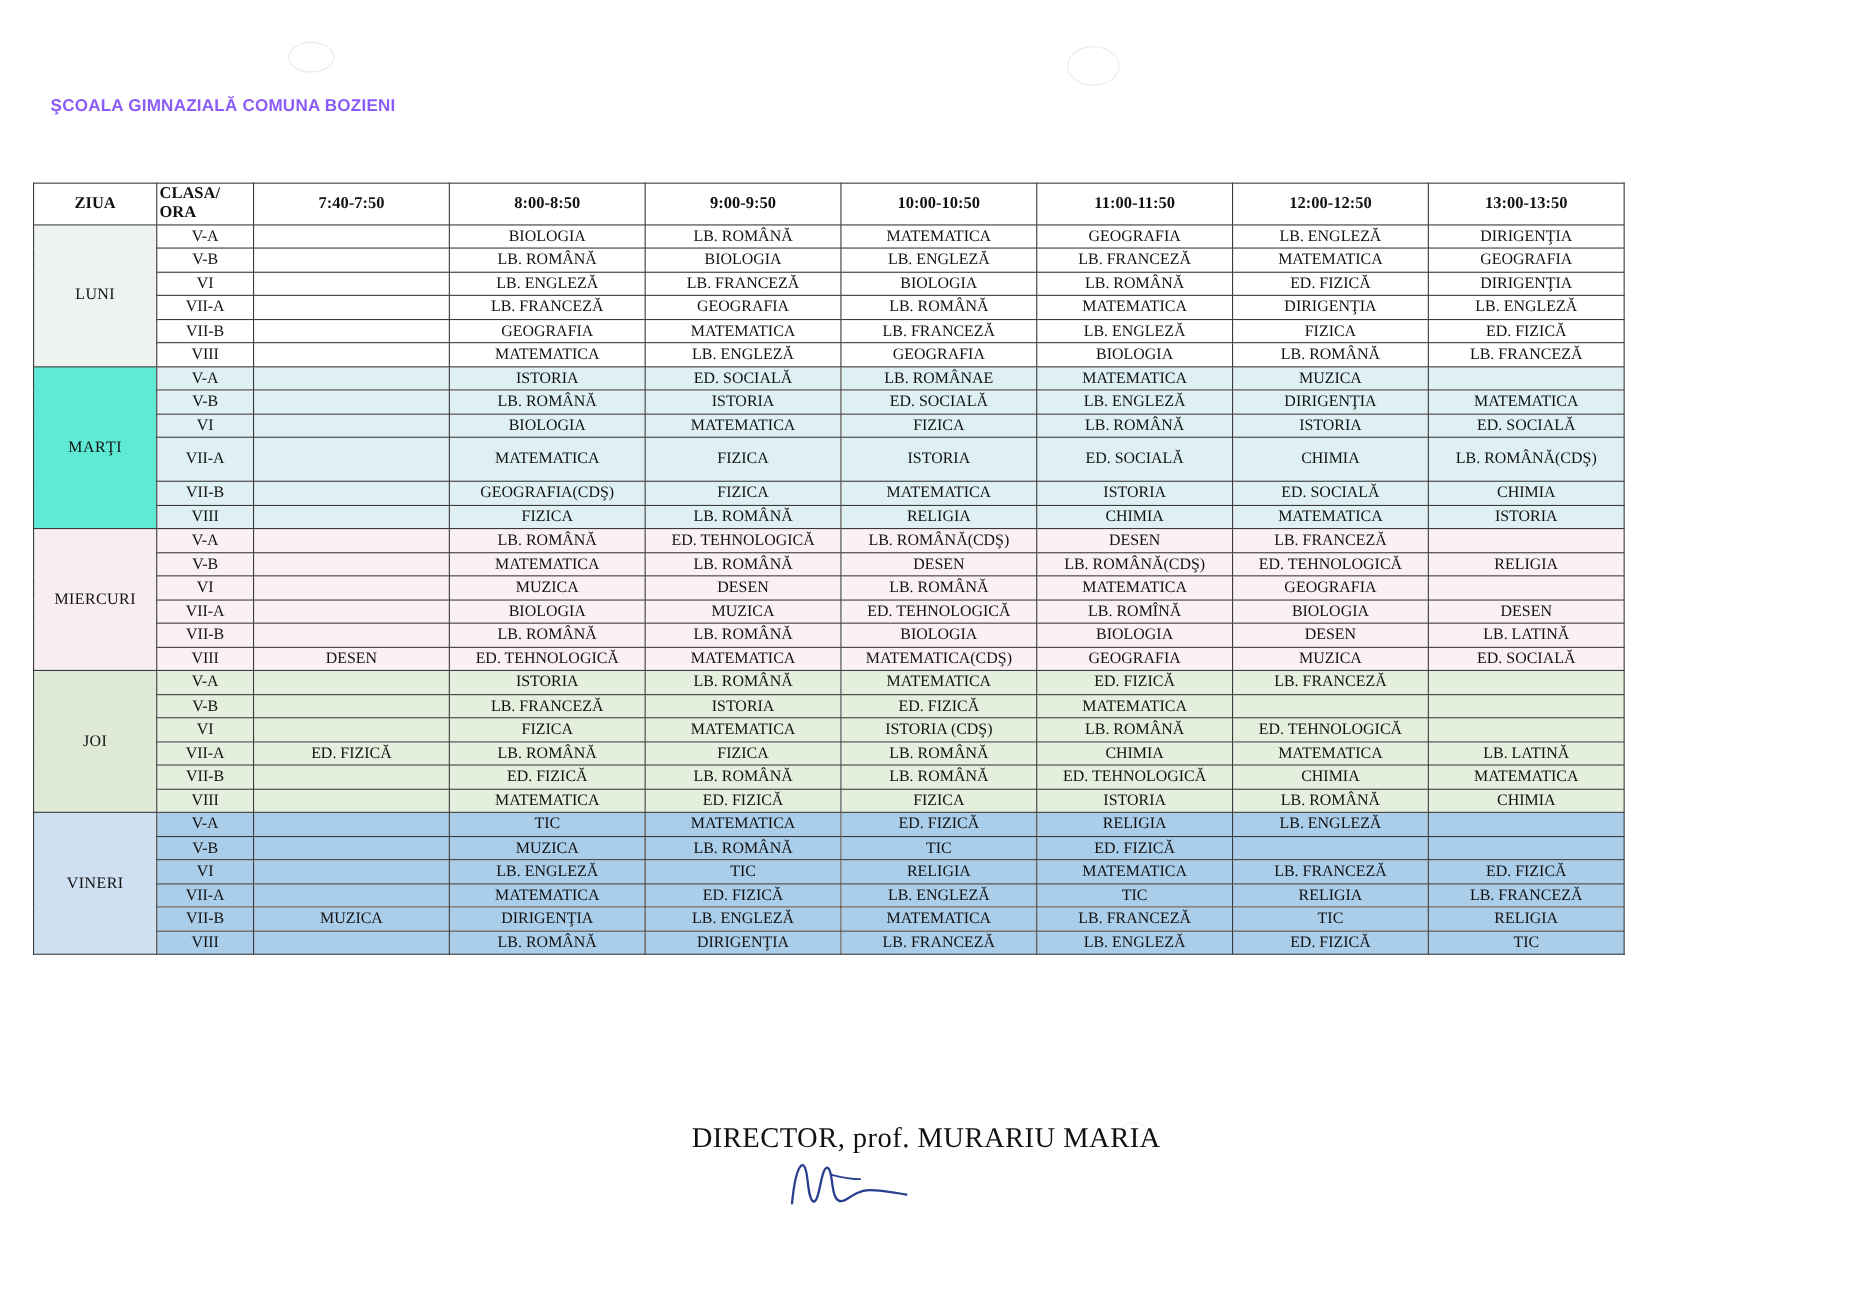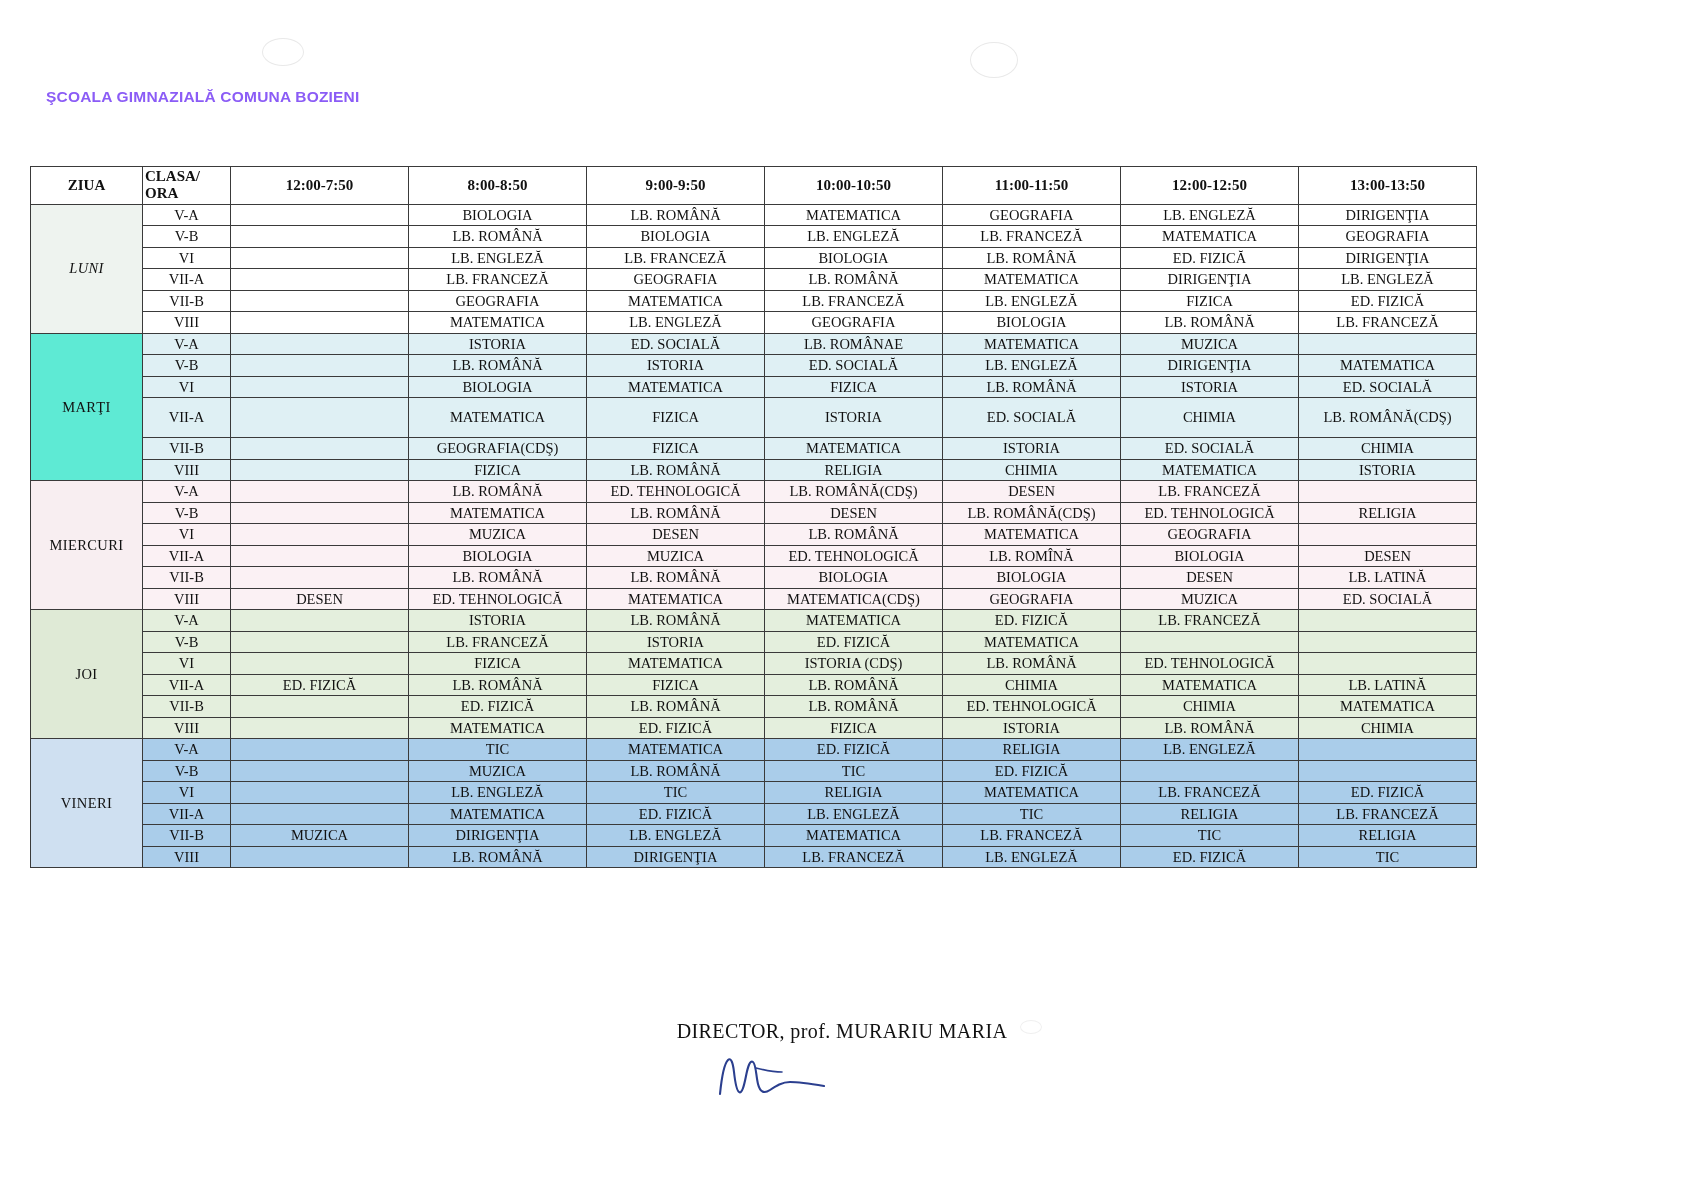--- a/index.html
+++ b/index.html
@@ -85,40 +85,40 @@
     font-weight: normal;
     font-size: 15px;
     letter-spacing: 0.4px;
   }
   td.class-cell {
     font-size: 14.5px;
   }
 
   
   .d-luni     { background: #ffffff; }
-  .d-luni-day { background: #eef3ef; font-style: italic; }
+  .d-luni-day { background: #eef3ef; }
   .d-marti     { background: #dff0f4; }
   .d-marti-day { background: #5eead4; margin-top: 24px; }
   .d-miercuri     { background: #fbf1f4; }
   .d-miercuri-day { background: #f8eef1; }
   .d-joi     { background: #e4efdd; }
   .d-joi-day { background: #dfead6; }
   .d-vineri     { background: #aacdea; }
   .d-vineri-day { background: #cfe0f1; }
 
   .two-line { line-height: 1.05; }
 
   .signature-line {
     position: absolute;
     left: 0;
     top: 1020px;
     width: 1684px;
     text-align: center;
     font-family: "Liberation Serif", serif;
-    font-size: 20px;
+    font-size: 26px;
     letter-spacing: 0.4px;
   }
   .signature-mark {
     position: absolute;
     left: 712px;
     top: 1048px;
     width: 130px;
     height: 60px;
   }
   .faint-mark {
@@ -156,21 +156,21 @@
       </colgroup>
       <thead>
         <tr>
           <th class="head-day" rowspan="1">ZIUA</th>
           <th class="head-class">
             <div style="text-align:left;line-height:1.15;">
               <div>CLASA/</div>
               <div>ORA</div>
             </div>
           </th>
-          <th>12:00-7:50</th>
+          <th>7:40-7:50</th>
           <th>8:00-8:50</th>
           <th>9:00-9:50</th>
           <th>10:00-10:50</th>
           <th>11:00-11:50</th>
           <th>12:00-12:50</th>
           <th>13:00-13:50</th>
         </tr>
       </thead>
       <tbody id="timetable-body">
           <tr>

